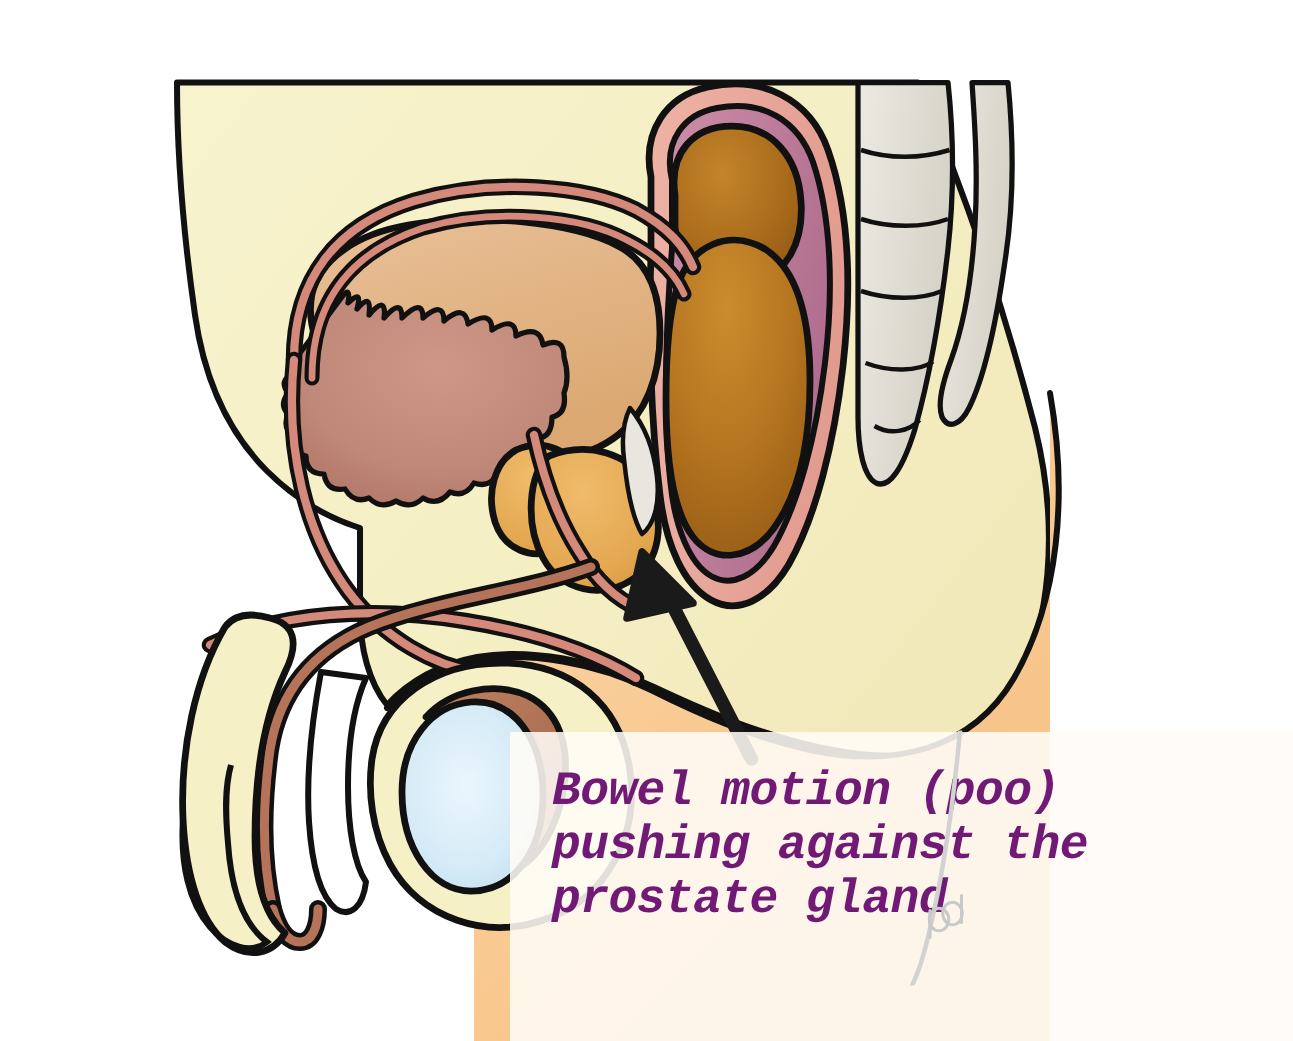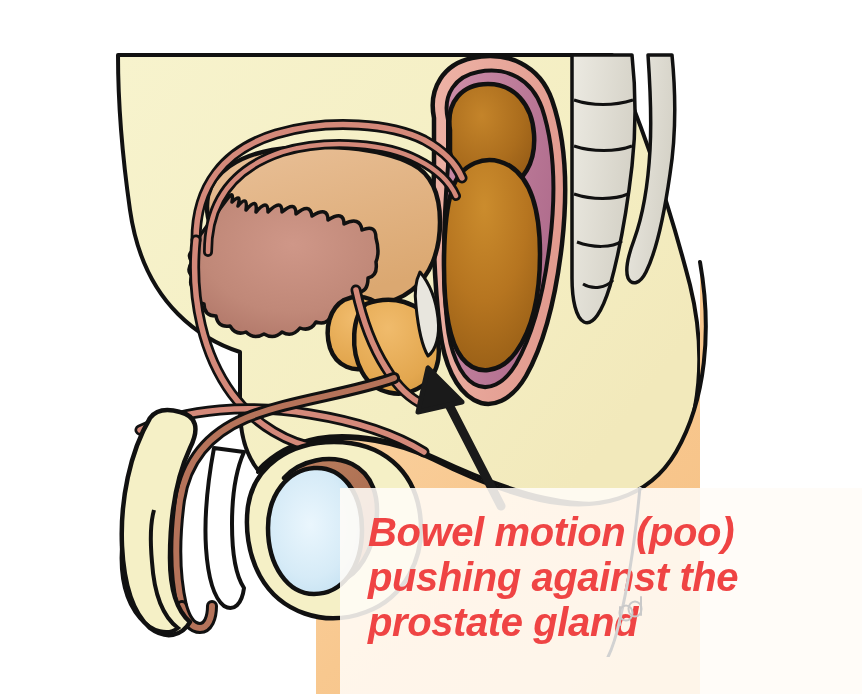--- a/index.html
+++ b/index.html
@@ -32,27 +32,27 @@
     left: 340px;
     top: 488px;
     width: 522px;
     height: 206px;
     background: rgba(255, 252, 247, 0.88);
     box-sizing: border-box;
     padding: 22px 10px 0 28px;
   }
   #caption-text {
     margin: 0;
-    font-family: Liberation Sans, sans-serif;
+    font-family: Liberation Mono, monospace;
     font-weight: bold;
     font-style: italic;
-    font-size: 40px;
+    font-size: 32px;
     line-height: 1.13;
     letter-spacing: -0.4px;
-    color: #ef4444;
+    color: #701a75;
     white-space: pre-line;
   }
   #watermark {
     position: absolute;
     left: 596px;
     top: 487px;
     width: 70px;
     height: 170px;
     pointer-events: none;
   }

